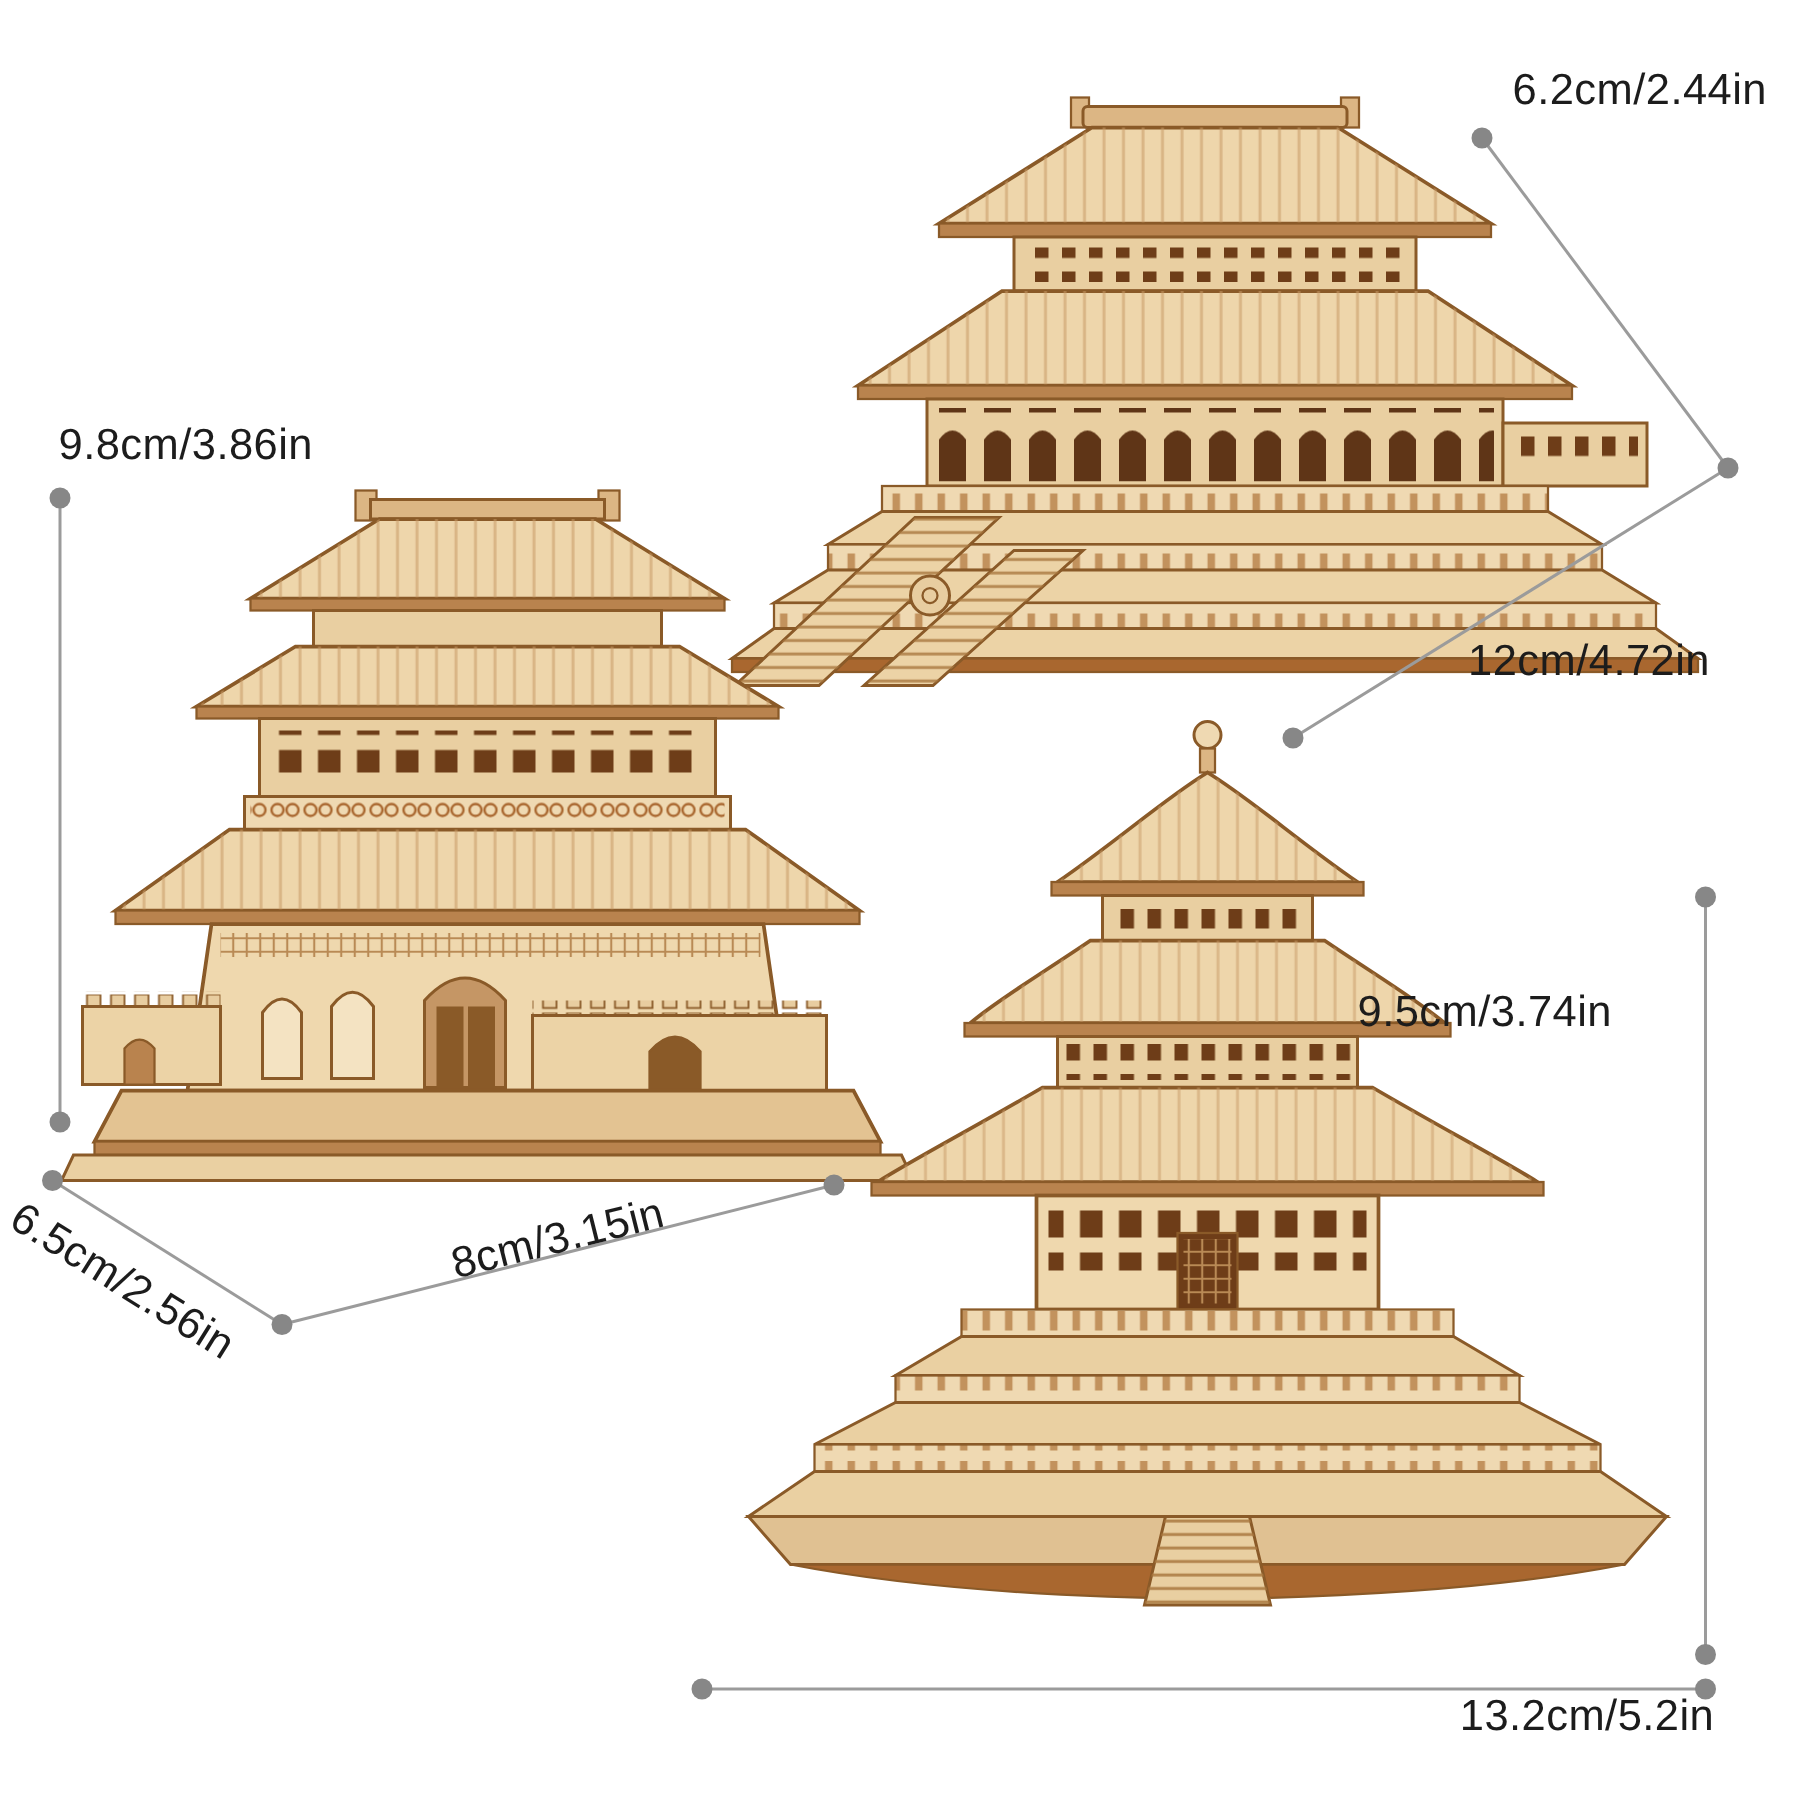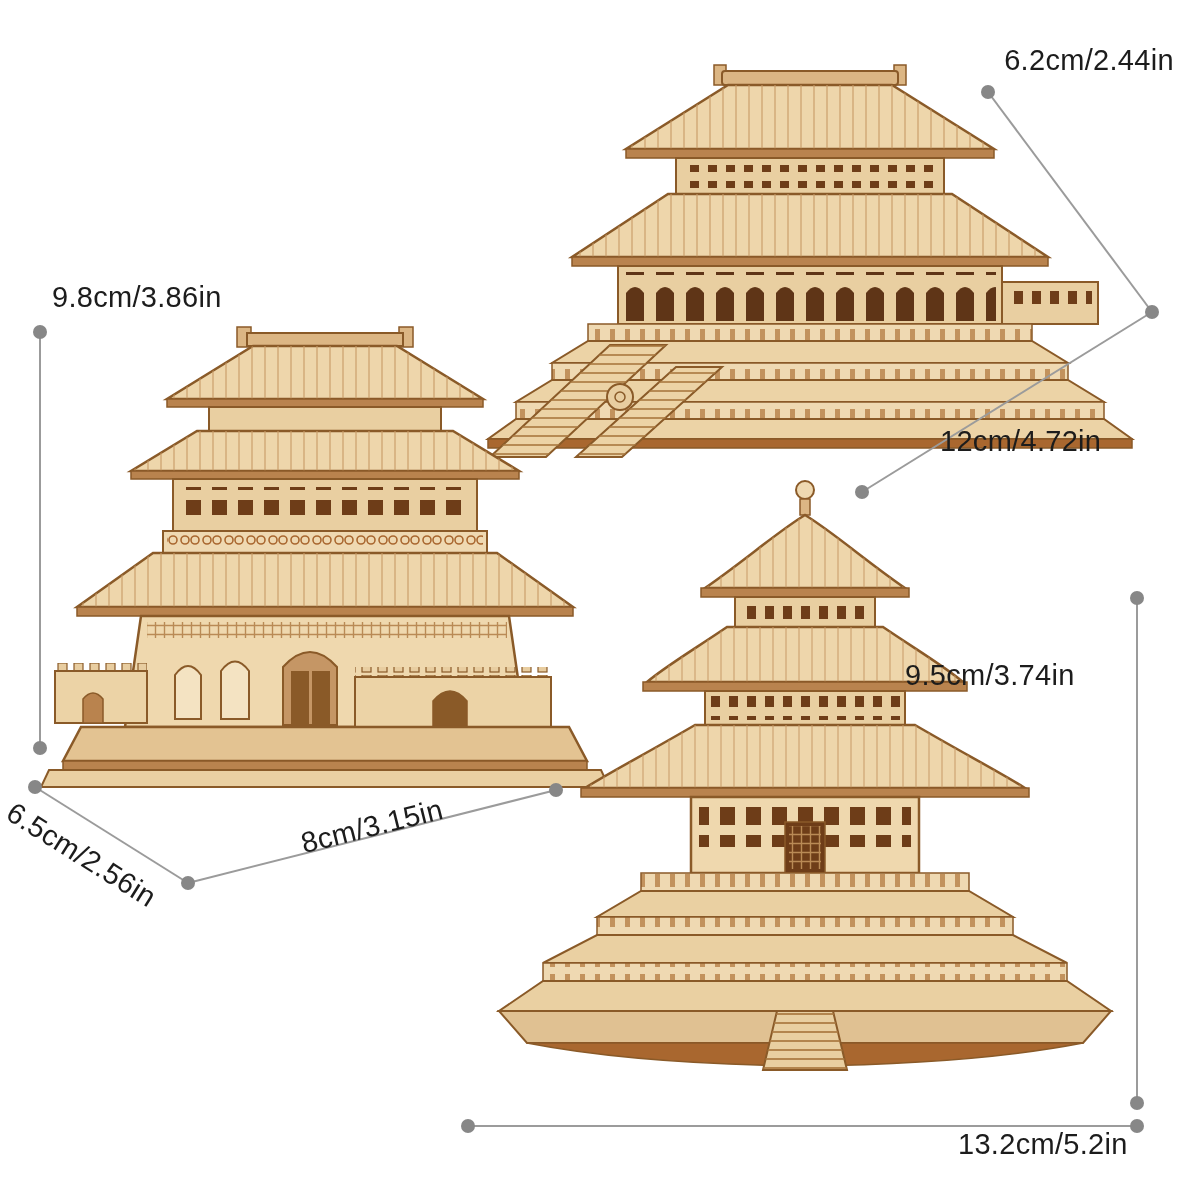--- a/index.html
+++ b/index.html
@@ -13,27 +13,27 @@
   .model{position:absolute}
   .model svg{display:block;width:100%;height:100%}
   #dim-overlay{position:absolute;left:0;top:0;width:1200px;height:1200px;pointer-events:none}
   .dim-label{
     position:absolute;
     font-size:29px;
     color:#1c1c1c;
     white-space:nowrap;
     letter-spacing:.3px;
   }
-  #label-hall-height{left:1000px;top:44px;width:178px;text-align:center}
-  #label-hall-width{left:940px;top:425px;width:220px;text-align:left}
-  #label-tower-height{left:52px;top:281px}
+  #label-hall-height{left:1000px;top:44px;width:178px;text-align:right}
+  #label-hall-width{left:920px;top:425px;width:220px;text-align:right}
+  #label-tower-height{left:39px;top:281px}
   #label-tower-depth{left:18px;top:796px;transform:rotate(32deg);transform-origin:0 0}
   #label-tower-width{left:272px;top:810px;width:200px;text-align:center;transform:rotate(-14deg)}
   #label-temple-height{left:905px;top:659px;width:215px;text-align:left}
-  #label-temple-width{left:958px;top:1128px;width:200px;text-align:left}
+  #label-temple-width{left:958px;top:1128px;width:200px;text-align:center}
   #building-hall{left:470px;top:45px;width:680px;height:430px}
   #building-tower{left:25px;top:315px;width:610px;height:500px}
   #building-temple{left:455px;top:470px;width:700px;height:650px}
 </style>
 </head>
 <body>
 
 <svg width="0" height="0" style="position:absolute" aria-hidden="true">
   <defs>
     <pattern id="ribs" width="13" height="13" patternUnits="userSpaceOnUse">

